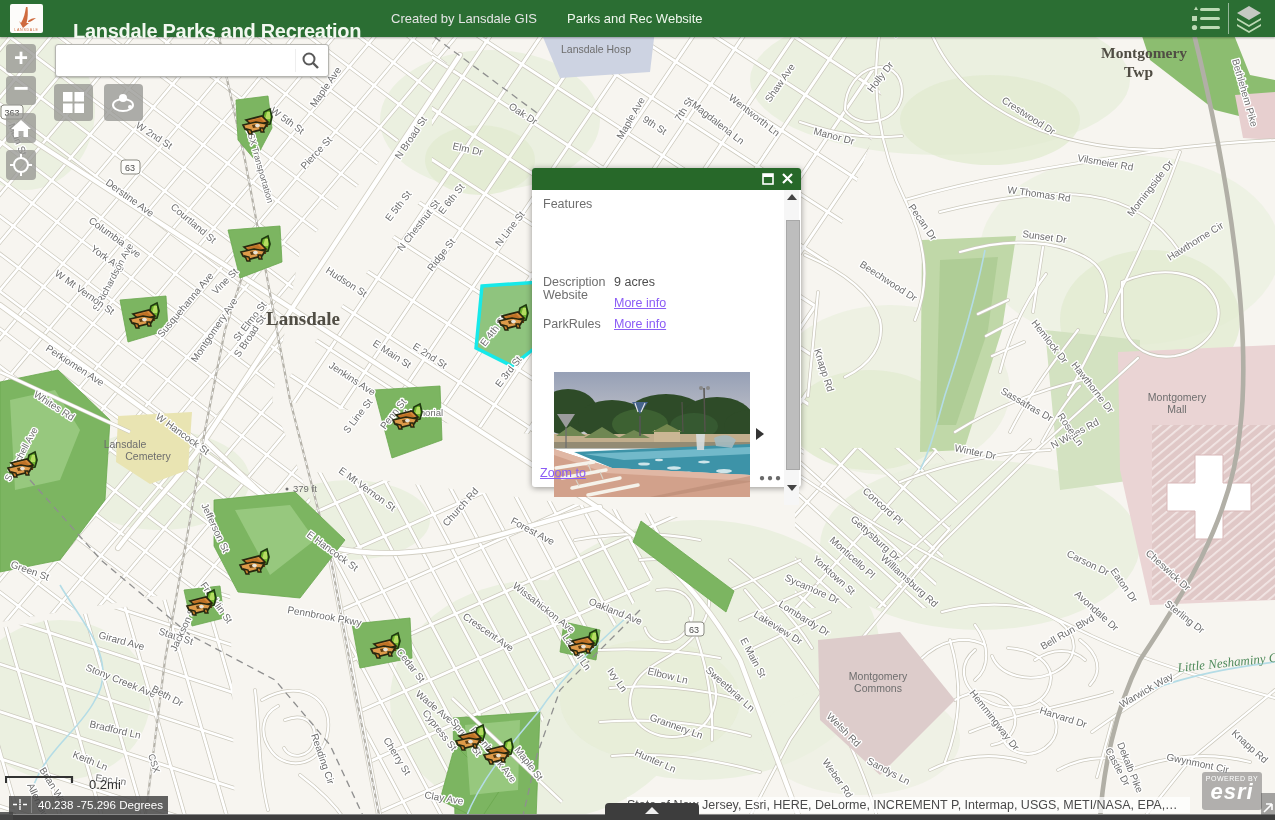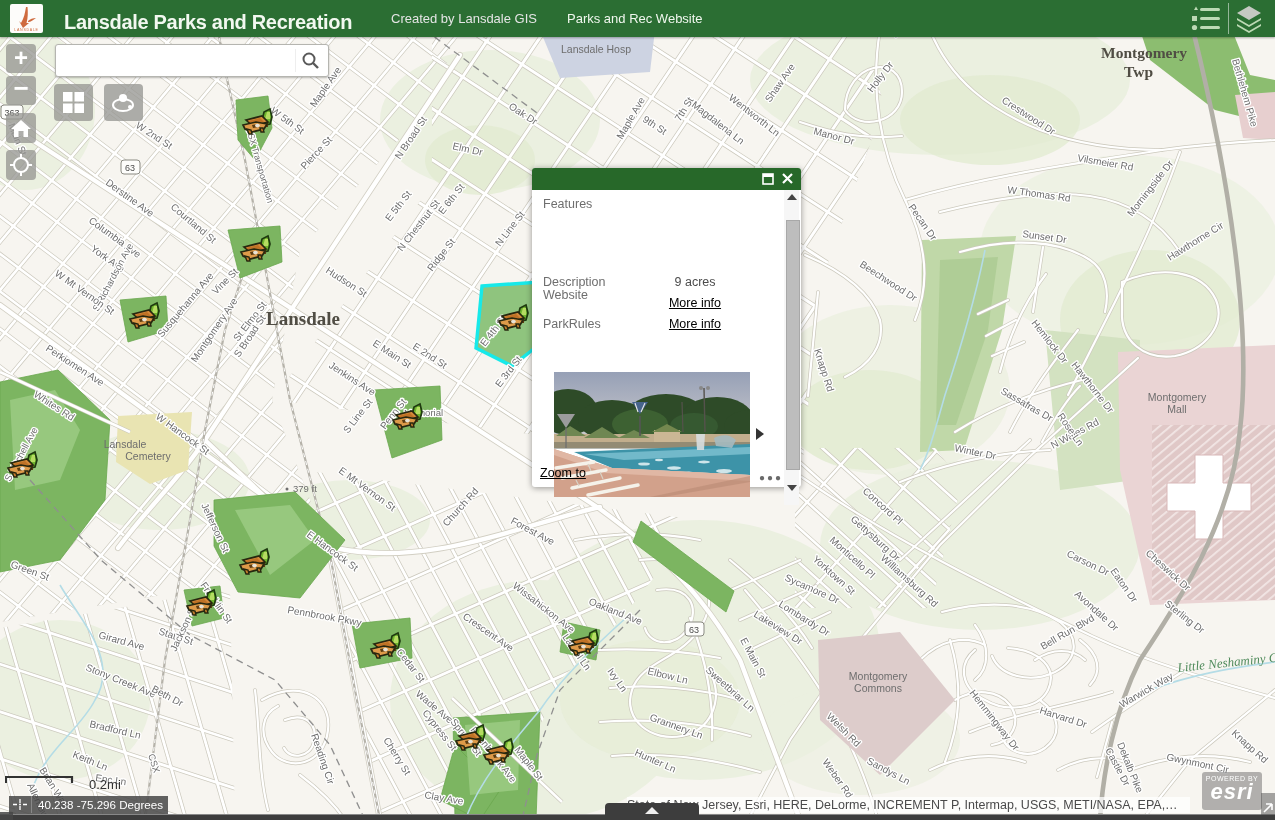--- a/index.html
+++ b/index.html
@@ -1,34 +1,34 @@
 <!DOCTYPE html>
 <html><head><meta charset="utf-8"><style>
 html,body{margin:0;padding:0;width:1275px;height:820px;overflow:hidden;
 font-family:'Liberation Sans',sans-serif;background:#f7f5f0;}
 #stage{position:relative;width:1275px;height:820px;overflow:hidden;}
 #map{position:absolute;left:0;top:0;}
 .lbl{fill:#6e6e6e;stroke:#ffffff;stroke-width:2.6px;paint-order:stroke;stroke-linejoin:round;}
 #hdr{position:absolute;left:0;top:0;width:100%;height:37px;background:#2b6e33;z-index:40;
 box-shadow:0 1px 2px rgba(0,0,0,.3);}
 #hdr .logo{position:absolute;left:10px;top:4px;width:33px;height:29px;background:#fdfcfa;border-radius:2px;}
-#hdr h1{position:absolute;left:57px;top:4px;margin:7px;font-size:20px;color:#f2f8f0;font-weight:bold;letter-spacing:-.3px;}
+#hdr h1{position:absolute;left:57px;top:4px;margin:16px;font-size:20px;color:#f2f8f0;font-weight:bold;letter-spacing:-.3px;}
 #hdr .sub{position:absolute;top:11px;font-size:13px;color:#e5e5e5;}
 #hdr .ic{position:absolute;top:4px;}
 .ctl{position:absolute;background:rgba(151,151,148,.78);border-radius:4px;z-index:30;
 color:#fff;text-align:center;}
 #srch{position:absolute;left:55px;top:44px;width:272px;height:31px;background:#fff;
 border-radius:3px;z-index:30;box-shadow:0 1px 2px rgba(0,0,0,.25);border:1px solid #b5b5b0;}
 #srch .mg{position:absolute;right:4px;top:4px;width:28px;height:23px;border-left:1px solid #eee;}
 #pp{position:absolute;left:532px;top:168px;width:269px;height:319px;background:#fff;
-border-radius:3px;z-index:35;box-shadow:0 1px 6px rgba(0,0,0,.4);font-size:12.5px;text-align:center;}
+border-radius:3px;z-index:35;box-shadow:0 1px 6px rgba(0,0,0,.4);font-size:12.5px;}
 #pp .bar{height:22px;background:#276829;border-radius:3px 3px 0 0;position:relative;}
 #pp .row{position:absolute;left:11px;color:#6e6e6e;}
 #pp .val{position:absolute;left:82px;color:#4c4c4c;width:162px;line-height:14.2px;}
-#pp a{color:#000000;}
+#pp a{color:#8b5cf6;}
 #zt{position:absolute;left:8px;bottom:7px;color:#2f7ab8;text-decoration:underline;font-size:12.5px;}
 #dots{position:absolute;right:18px;bottom:4px;color:#6a6a6a;font-size:10px;letter-spacing:2px;}
 #sbar{position:absolute;right:2px;top:22px;width:15px;height:315px;background:#f6f6f6;}
 #sthumb{position:absolute;right:1px;top:52px;width:12px;height:248px;background:#bdbdbd;border:1px solid #a8a8a8;}
 #coords{position:absolute;left:9px;top:796px;height:17px;background:rgba(70,70,70,.85);z-index:30;
 color:#fff;font-size:11.6px;line-height:17px;padding:0 5px 16px 0;}
 #attrib{position:absolute;left:627px;top:797px;width:563px;height:16px;background:rgba(255,255,255,.75);
 z-index:29;color:#4a4a4a;font-size:12.5px;line-height:16px;white-space:nowrap;}
 #esri{position:absolute;right:13px;top:772px;width:60px;height:38px;background:rgba(90,90,90,.45);
 border-radius:3px;z-index:30;color:#fff;text-align:center;}

